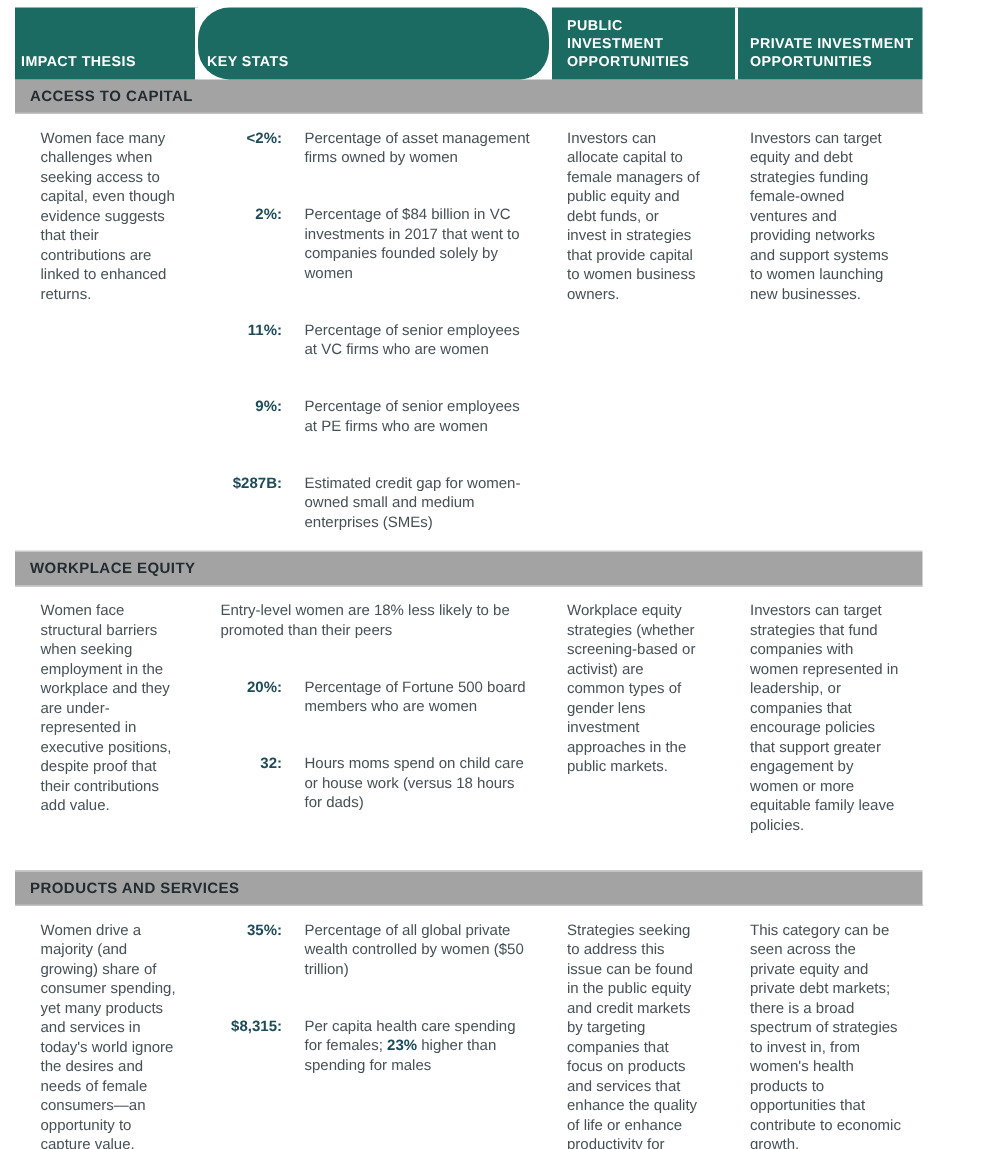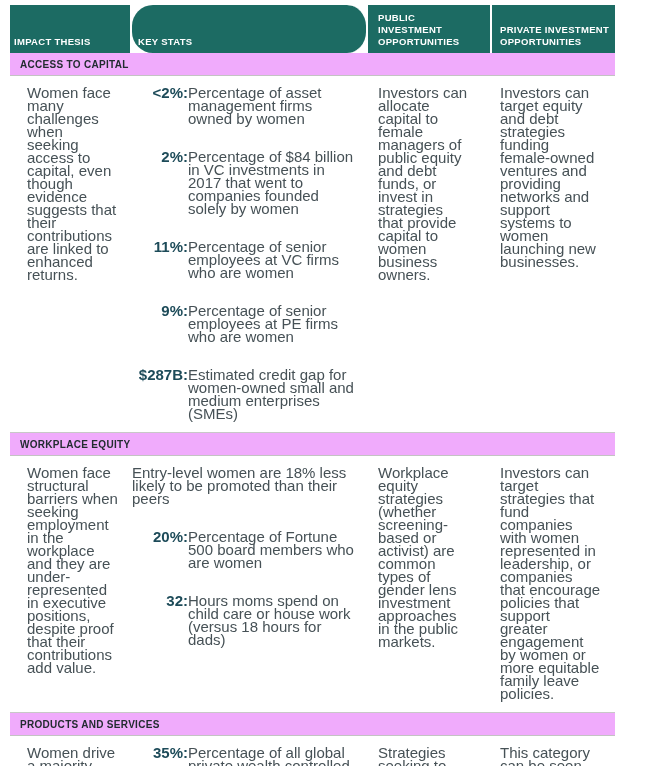--- a/index.html
+++ b/index.html
@@ -37,21 +37,21 @@
     line-height: 12px;
     text-transform: uppercase;
   }
   .thead .th.c1 { padding-left: 4px; }
   .thead .th.c2 { padding-left: 6px; border-radius: 21px; }
   .thead .th.c3 { padding-left: 10px; padding-right: 14px; }
   .thead .th.c4 { padding-left: 8px; padding-right: 0; }
   .thead .th:not(:last-child) { border-right: 2px solid #ffffff; }
   
   .band {
-    background: #f0abfc;
+    background: #a3a3a3;
     border-bottom: 1px solid #c3c3c3;
     height: 23px;
     display: flex;
     align-items: center;
     padding-left: 10px;
     box-sizing: border-box;
   }
   .band .band-title {
     color: #222c30;
     font-size: 10px;
@@ -63,21 +63,21 @@
     border-bottom: 1px solid #c8c8c8;
     box-sizing: border-box;
   }
   .trow.s0 { min-height: 281px; }
   .trow.s1 { min-height: 190px; }
   .trow.s2 { min-height: 159px; }
   .cell {
     box-sizing: border-box;
     padding-top: 10px;
     padding-bottom: 12px;
-    font-size: 15px;
+    font-size: 10px;
     line-height: 13px;
   }
   .cell p { margin: 0; }
   .cell.c1 { padding-left: 17px; padding-right: 14px; }
   .cell.c2 { padding-left: 0;   padding-right: 8px; }
   .cell.c3 { padding-left: 10px; padding-right: 24px; }
   .cell.c4 { padding-left: 8px;  padding-right: 14px; }
   
   .stat {
     display: flex;
@@ -85,20 +85,21 @@
   }
   .stat:last-child { margin-bottom: 0; }
   .stat .sv {
     flex: 0 0 56px;
     text-align: right;
     font-weight: bold;
     color: #1d4b59;
   }
   .stat .sl {
     flex: 1;
+    margin-left: 15px;
     padding-right: 6px;
   }
   .stat .slb { font-weight: bold; color: #1d4b59; }
 </style>
 </head>
 <body>
 
 <div class="page">
   <div class="table">
 

